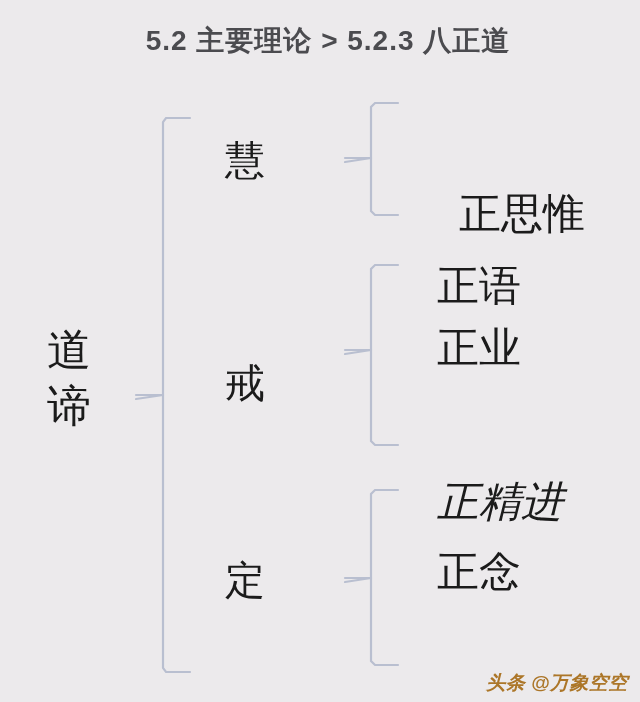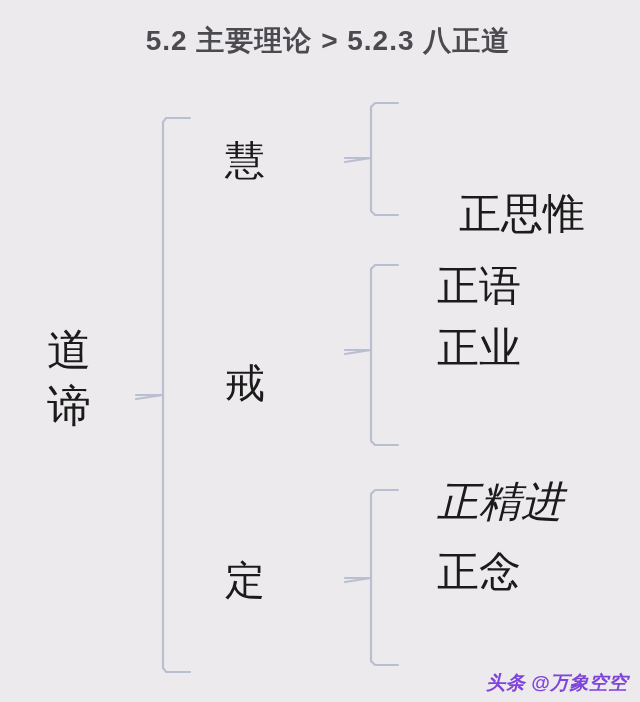--- a/index.html
+++ b/index.html
@@ -95,21 +95,21 @@
   .leaf-5 { top: 481px; font-style: italic; }
   .leaf-6 { top: 551px; }
   .leaf-7 { top: 621px; }
 
   
   .watermark {
     position: absolute;
     right: 12px;
     bottom: 6px;
     font-size: 19px;
-    color: #6d28d9;
+    color: #a16207;
     font-style: italic;
     font-weight: bold;
     white-space: nowrap;
     letter-spacing: 0.5px;
     opacity: 0.85;
   }
 </style>
 </head>
 <body>
 

